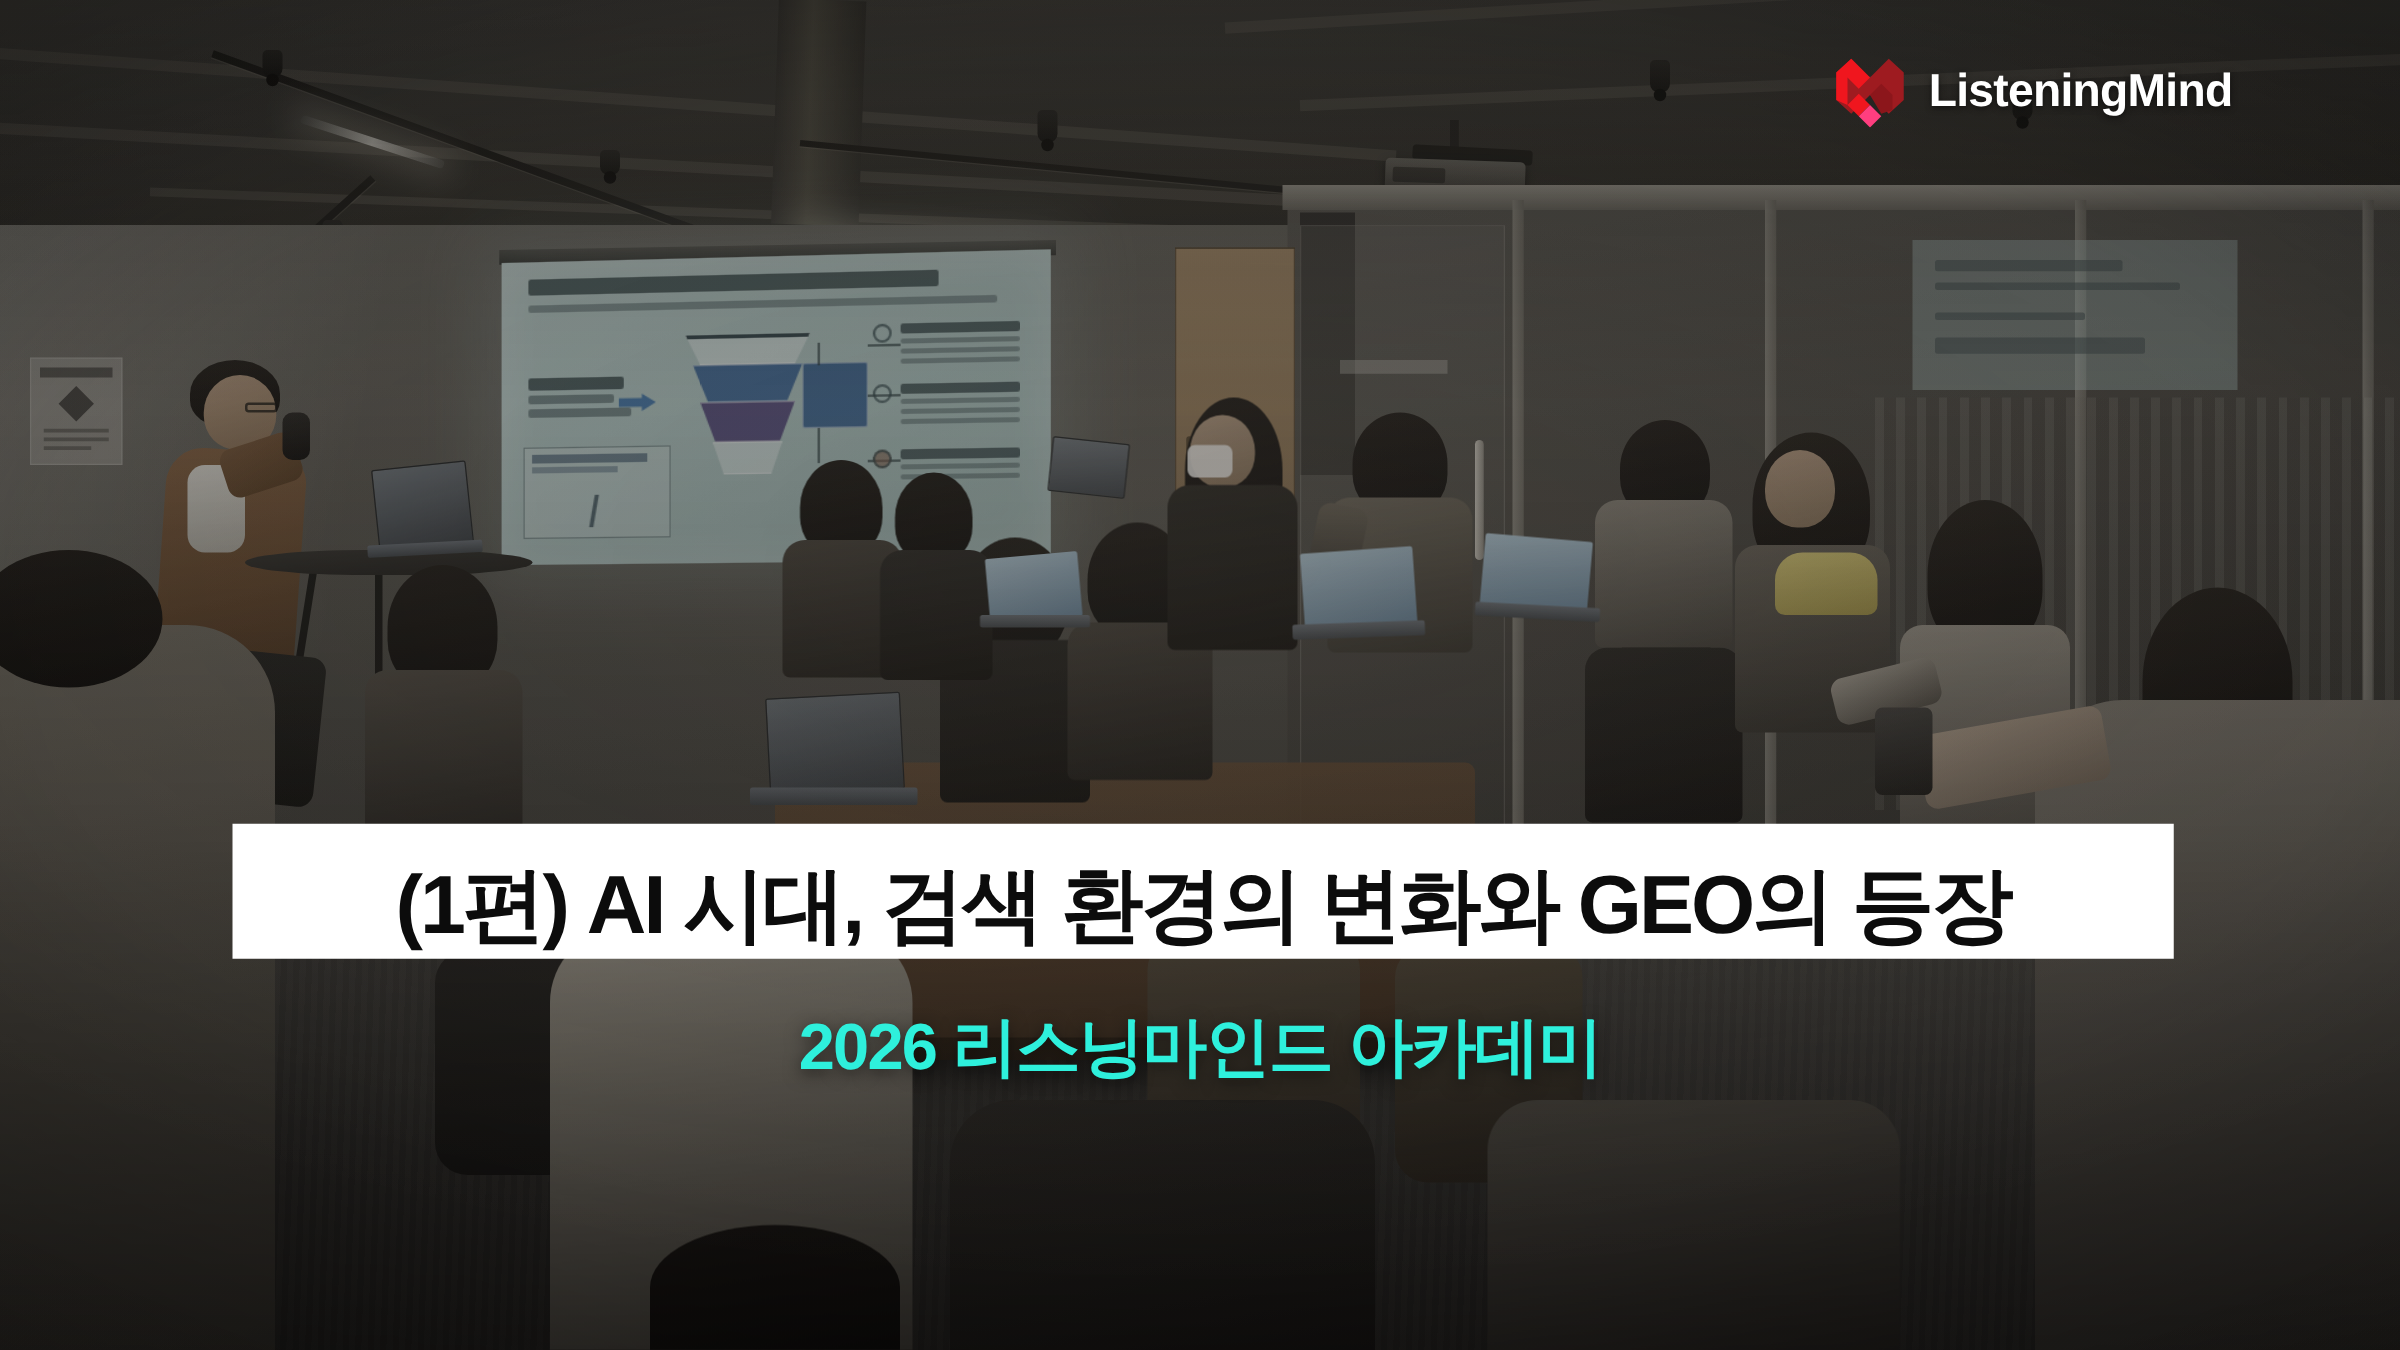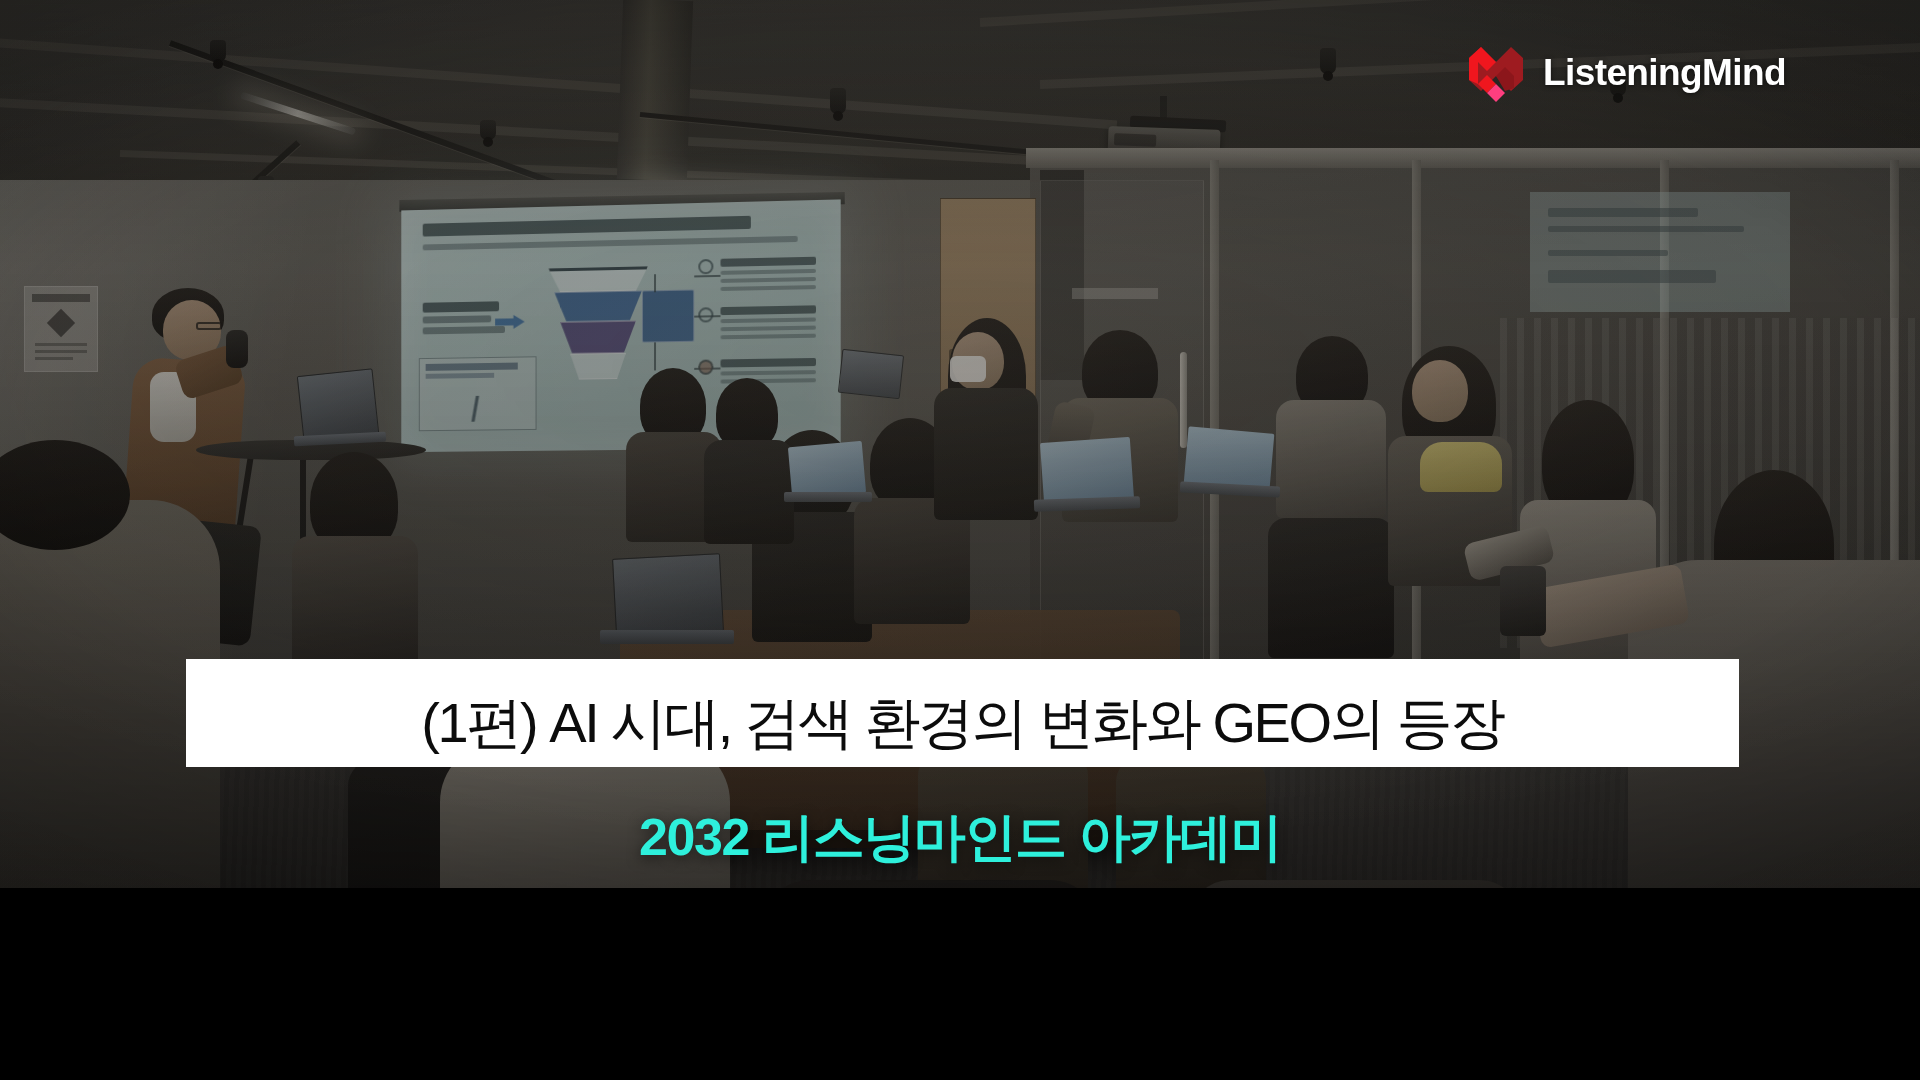--- a/index.html
+++ b/index.html
@@ -1,19 +1,19 @@
 <!DOCTYPE html>
 <html><head>
 <meta charset="utf-8">
 <style>
   * { margin:0; padding:0; box-sizing:border-box; }
   html,body { width:1920px; height:1080px; background:#000; overflow:hidden;
               font-family:"Liberation Sans","DejaVu Sans",sans-serif; }
 
-  #stage { position:relative; width:1920px; height:888px; overflow:hidden; background:#4d7c0f; }
+  #stage { position:relative; width:1920px; height:1080px; overflow:hidden; background:#4d7c0f; }
 
   
   .photo { position:absolute; inset:0; overflow:hidden; }
 
   
   .ceiling { position:absolute; left:0; top:0; width:1920px; height:200px;
              background:
                linear-gradient(178deg,#4a473f 0%, #3e3b35 35%, #343129 70%, #2a2722 100%);
   }
   .ceiling-band { position:absolute; height:9px; background:rgba(120,112,95,.35);
@@ -225,21 +225,21 @@
                white-space:nowrap; text-shadow:0 1px 5px rgba(0,0,0,.55); }
 
   .title { position:absolute; left:0; right:0; top:498px; z-index:40; text-align:center;
            font-size:110px; line-height:1; font-weight:900; color:#fff;
            letter-spacing:-2px; white-space:nowrap;
            text-shadow:0 4px 22px rgba(0,0,0,.75), 0 1px 3px rgba(0,0,0,.6); }
 
   .subbar { position:absolute; left:186px; top:659px; width:1553px; height:108px;
             background:#fff; z-index:40; display:flex; align-items:center;
             justify-content:center; }
-  .subbar span { font-size:56px; font-weight:400; color:#0c0c0c; letter-spacing:-2.4px;
+  .subbar span { font-size:66px; font-weight:700; color:#0c0c0c; letter-spacing:-2.4px;
                  white-space:nowrap; line-height:1;margin-top:19px; }
 
   .tagline { position:absolute; left:0; right:0; top:803px; z-index:40; text-align:center;
              font-size:52px; font-weight:900; letter-spacing:-1.4px; white-space:nowrap;
              text-shadow:0 3px 14px rgba(0,0,0,.6); }
 </style>
 </head>
 <body>
 
 <div id="stage">
@@ -559,15 +559,15 @@
       <path d="M31 32 L40 23 L49 32 L49 44 L40 47 Z" fill="#8C161B"></path>
     </svg>
     <div class="logo-text">ListeningMind</div>
   </div>
 
 
   <div class="subbar" style="background: rgb(255, 255, 255);">
     <span style="color: rgb(12, 12, 12);">(1편) AI 시대, 검색 환경의 변화와 GEO의 등장</span>
   </div>
 
-  <div class="tagline" style="color: rgb(46, 240, 220);">2032 리스닝마인드 아카데미</div>
+  <div class="tagline" style="color: rgb(46, 240, 220);">2026 리스닝마인드 아카데미</div>
 
 </div>
 
 </body></html>

